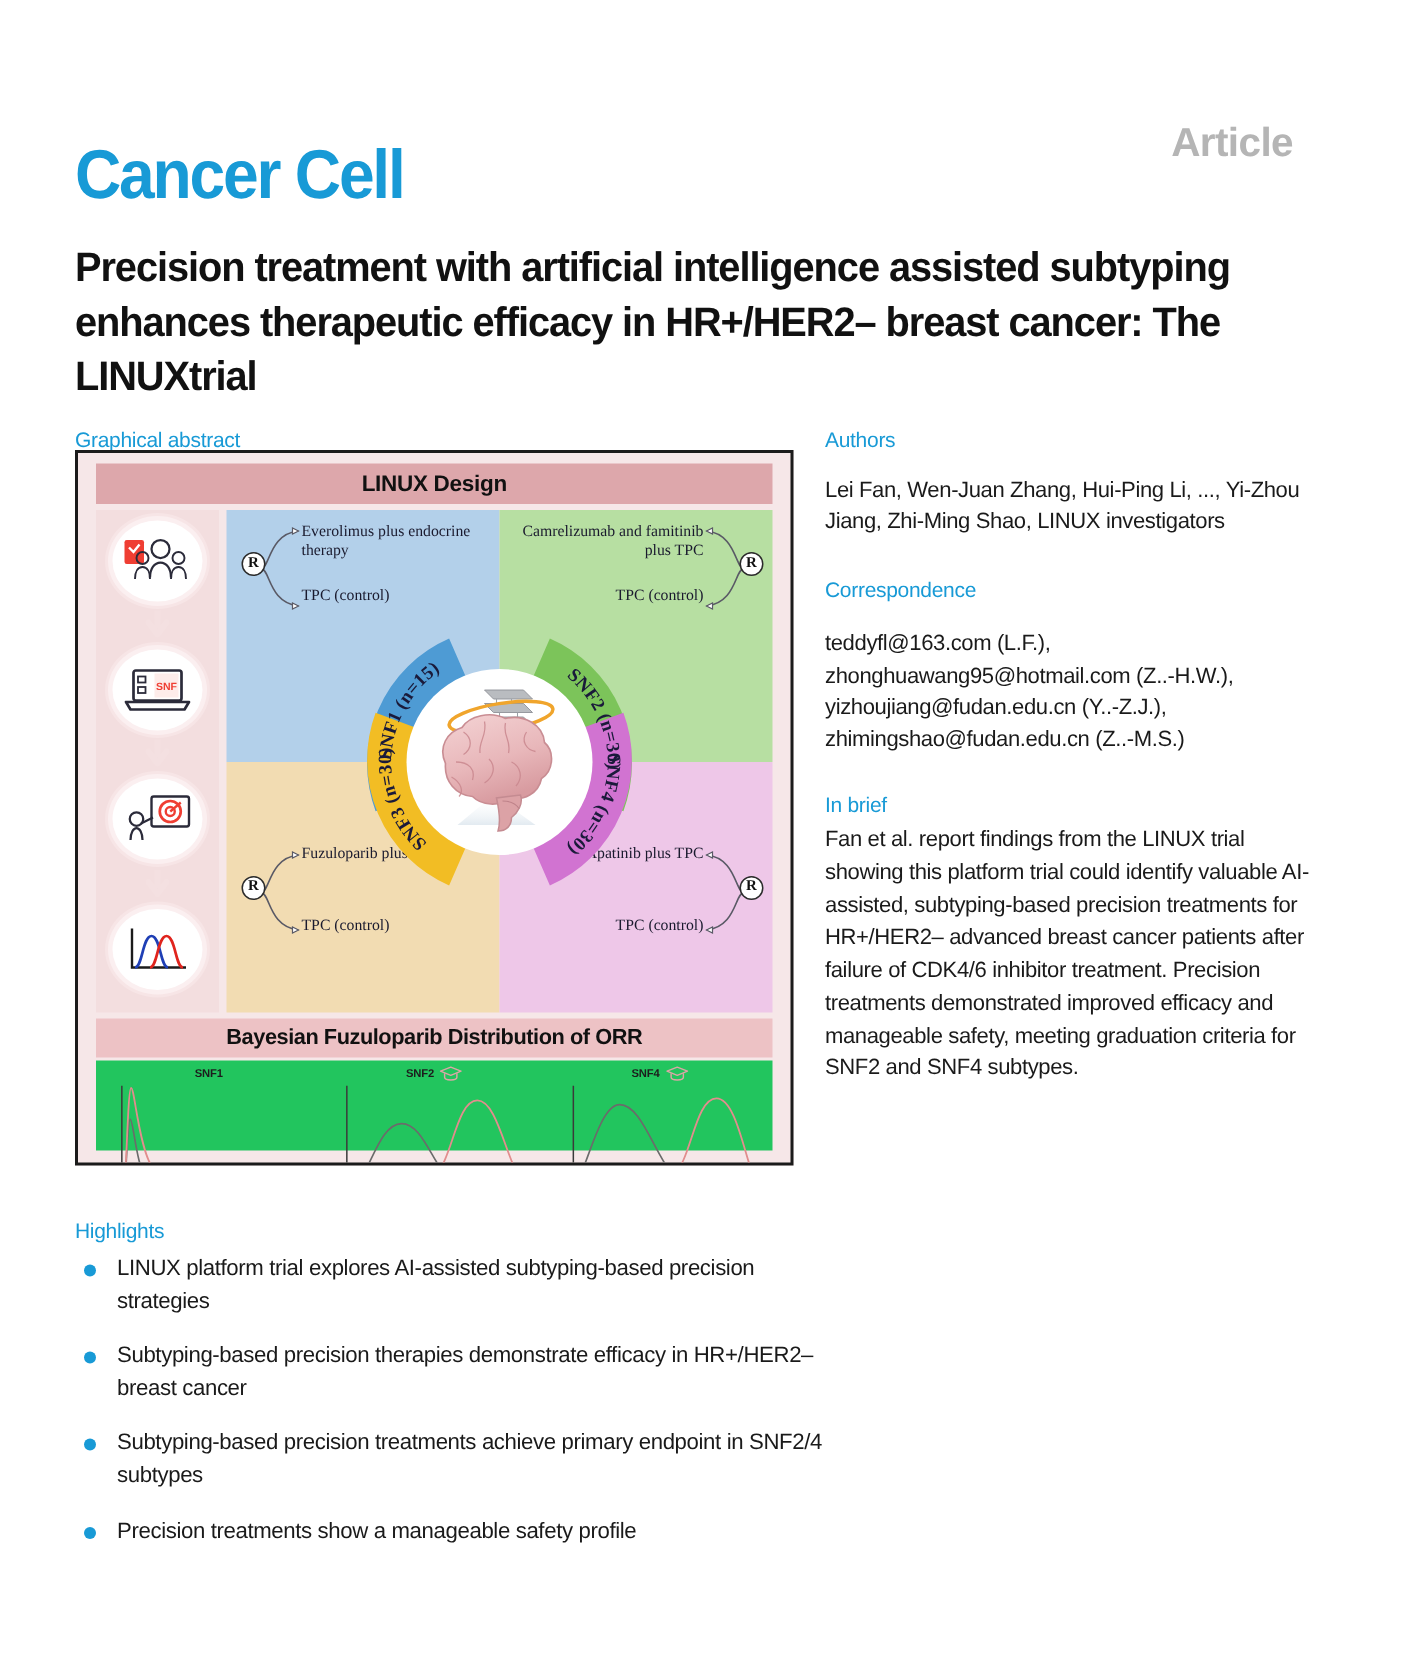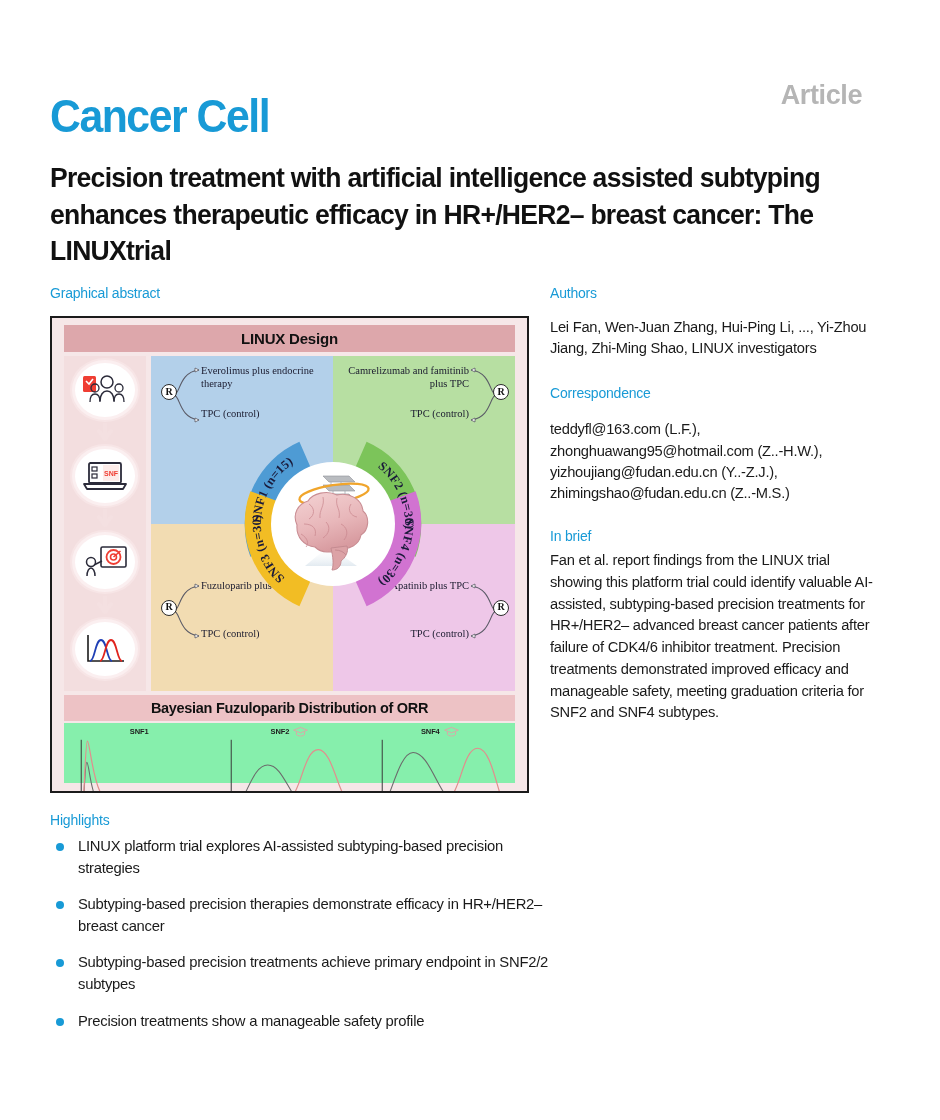--- a/index.html
+++ b/index.html
@@ -60,21 +60,21 @@
     font-weight: normal;
     letter-spacing: -0.2px;
   }
 
   #ga-heading { position: absolute; left: 50px; top: 285px; }
 
   
   #figure-frame {
     position: absolute;
     left: 50px;
-    top: 316px;
+    top: 300px;
     width: 479px;
     height: 477px;
     border: 2px solid #1b1b1b;
     background: #f6e7e8;
     overflow: hidden;
   }
 
   
   #design-band {
     position: absolute;
@@ -221,21 +221,21 @@
     font-weight: bold;
     color: #111;
     letter-spacing: -0.3px;
   }
 
   #bayes-plots {
     position: absolute;
     left: 12px; right: 12px;
     top: 405px;
     bottom: 8px;
-    background: #86efac;
+    background: #22c55e;
     display: flex;
   }
   .bayes-cell {
     flex: 1;
     position: relative;
     padding: 4px 6px 2px 6px;
   }
   .bayes-cell-head {
     position: absolute;
     top: 2px; left: 0; right: 0;
@@ -590,19 +590,19 @@
   <div class="hl-item">
     <span class="hl-bullet"></span>
     <span class="hl-text">LINUX platform trial explores AI-assisted subtyping-based precision strategies</span>
   </div>
   <div class="hl-item">
     <span class="hl-bullet"></span>
     <span class="hl-text">Subtyping-based precision therapies demonstrate efficacy in HR+/HER2– breast cancer</span>
   </div>
   <div class="hl-item">
     <span class="hl-bullet"></span>
-    <span class="hl-text">Subtyping-based precision treatments achieve primary endpoint in SNF2/2 subtypes</span>
+    <span class="hl-text">Subtyping-based precision treatments achieve primary endpoint in SNF2/4 subtypes</span>
   </div>
   <div class="hl-item">
     <span class="hl-bullet"></span>
     <span class="hl-text">Precision treatments show a manageable safety profile</span>
   </div>
 </div>
 
 </body></html>

